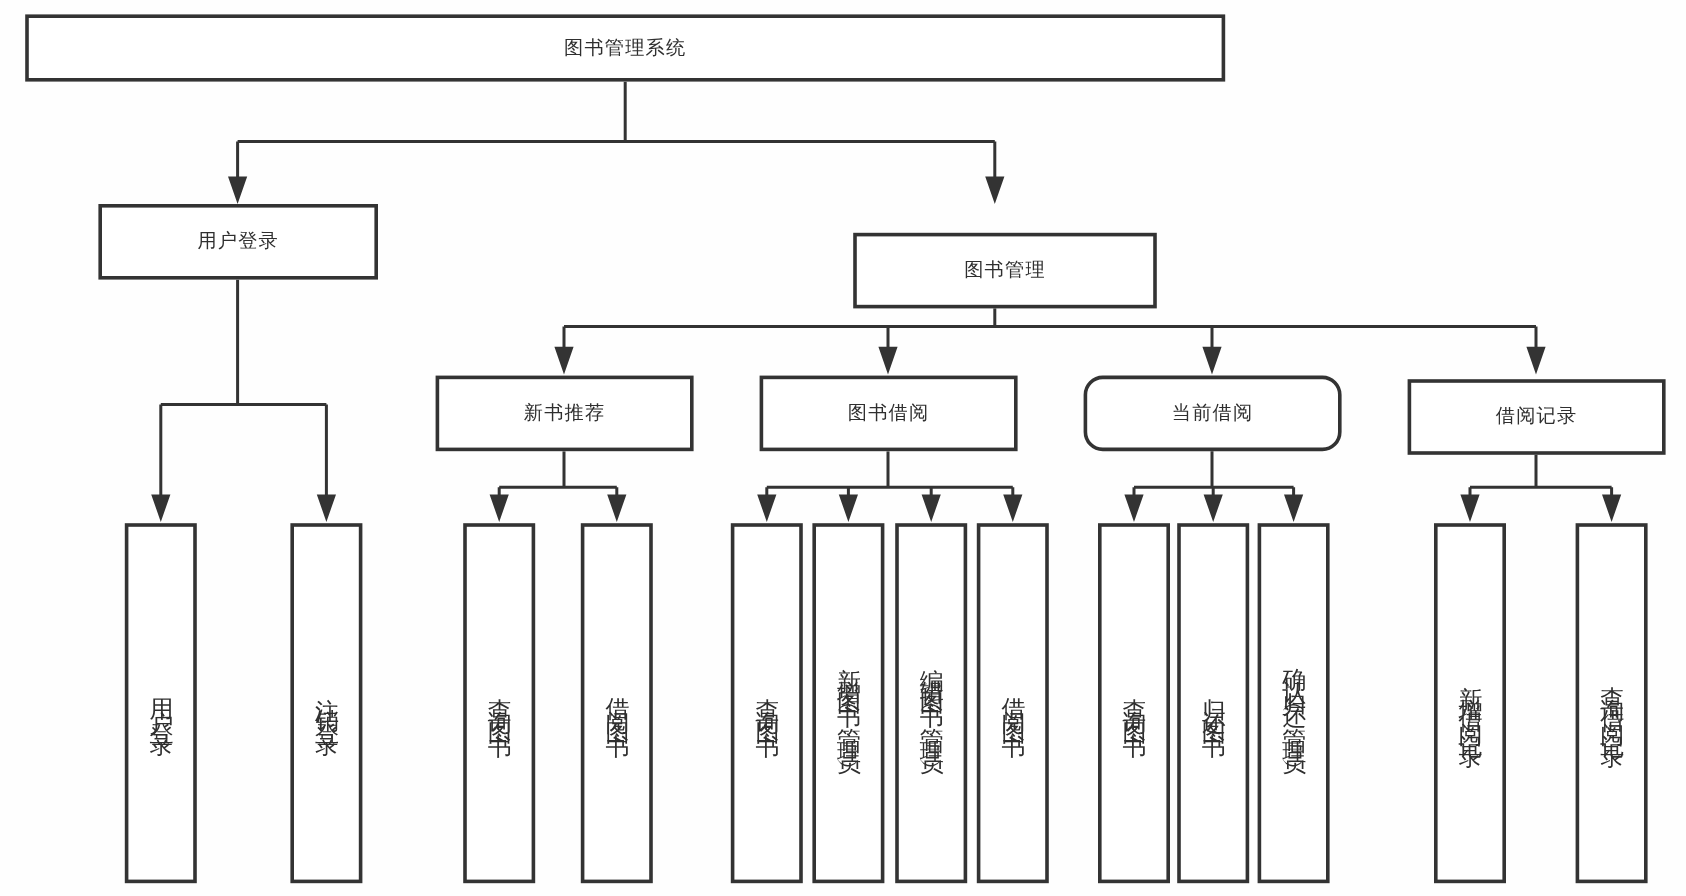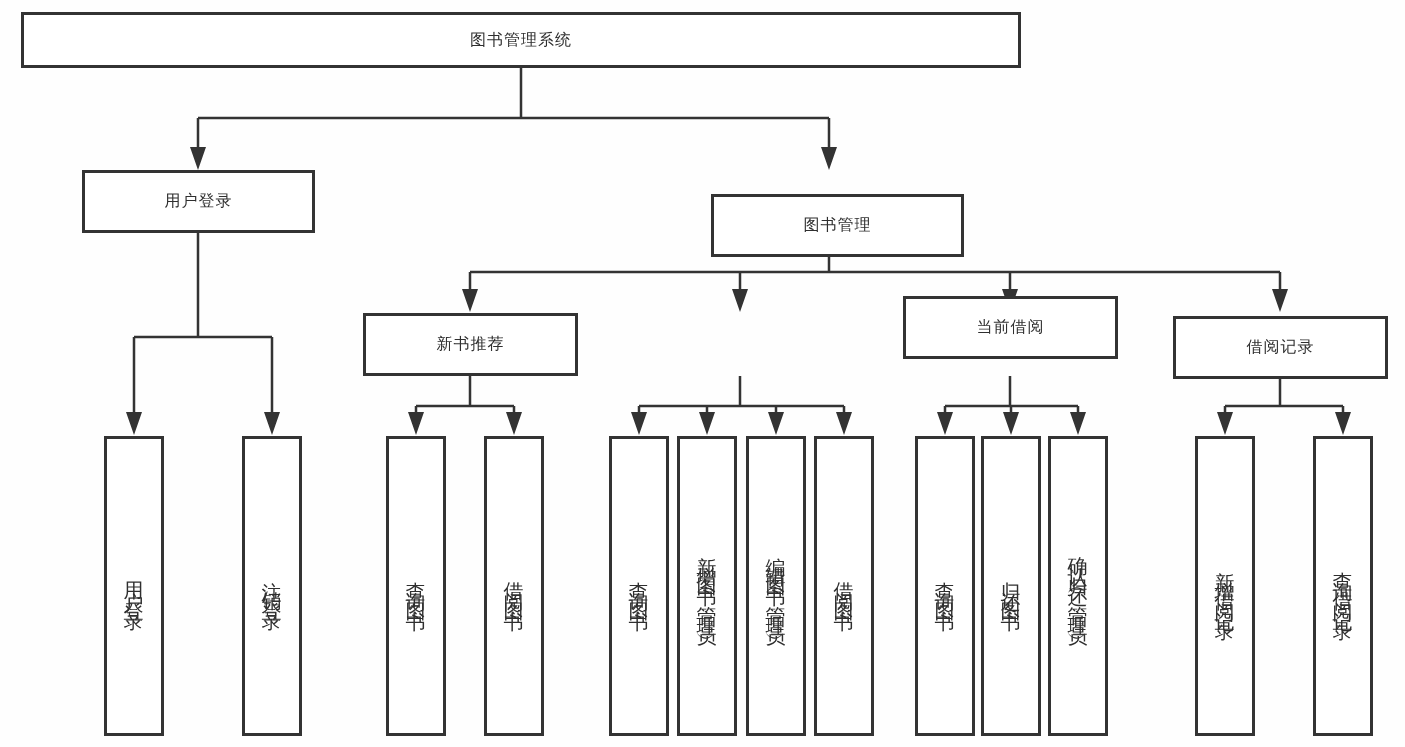--- a/index.html
+++ b/index.html
@@ -46,21 +46,21 @@
     text-shadow: 0 0 2px #ffffff;
     white-space: nowrap;
     letter-spacing: 0.5px;
   }
   
   #root-box { left: 21px;  top: 12px;  width: 1000px; height: 56px; }
   #l2a      { left: 82px;  top: 170px; width: 233px;  height: 63px; }
   #l2b      { left: 711px; top: 170px; width: 253px;  height: 63px; margin-top: 24px; }
   #l31      { left: 363px; top: 313px; width: 215px;  height: 63px; }
   #l32      { left: 633px; top: 313px; width: 215px;  height: 63px; }
-  #l33      { left: 903px; top: 296px; width: 215px;  height: 63px; }
+  #l33      { left: 903px; top: 313px; width: 215px;  height: 63px; border-radius: 16px; }
   #l34      { left: 1173px;top: 316px; width: 215px;  height: 63px; }
   #g1c1 { left: 104px; }  #g1c2 { left: 242px; }
   #g2c1 { left: 386px; }  #g2c2 { left: 484px; }
   #g3c1 { left: 609px; }  #g3c2 { left: 677px; }  #g3c3 { left: 746px; }  #g3c4 { left: 814px; }
   #g4c1 { left: 915px; }  #g4c2 { left: 981px; }  #g4c3 { left: 1048px; }
   #g5c1 { left: 1195px; } #g5c2 { left: 1313px; }
 </style>
 </head>
 <body>
 
@@ -130,20 +130,23 @@
   <div class="node" id="l2a">
     <span class="h-label">用户登录</span>
   </div>
   <div class="node" id="l2b">
     <span class="h-label">图书管理</span>
   </div>
 
   <div class="node" id="l31">
     <span class="h-label">新书推荐</span>
   </div>
+  <div class="node" id="l32">
+    <span class="h-label">图书借阅</span>
+  </div>
   <div class="node" id="l33">
     <span class="h-label">当前借阅</span>
   </div>
   <div class="node" id="l34">
     <span class="h-label">借阅记录</span>
   </div>
 
   <div class="node leaf" id="g1c1">
     <span class="v-label">用户登录</span>
   </div>

